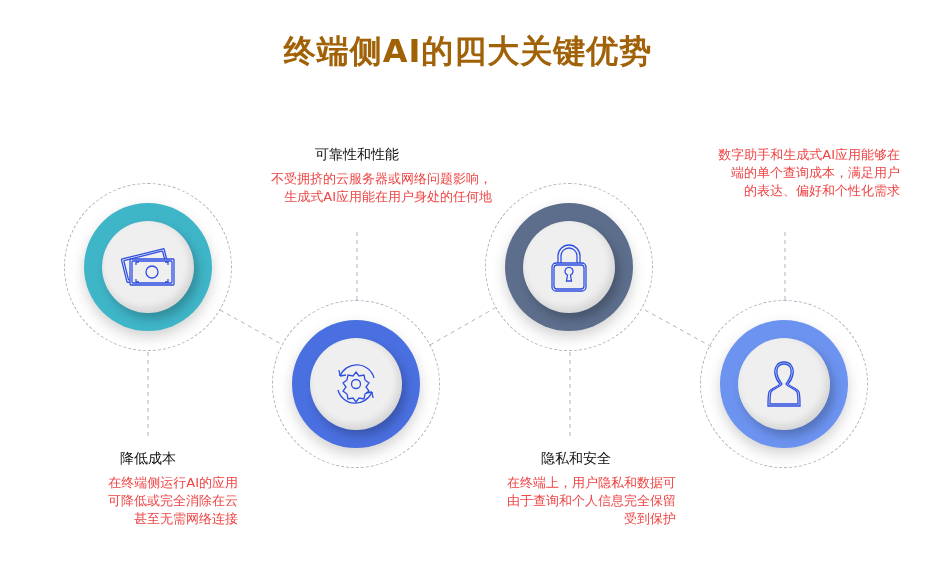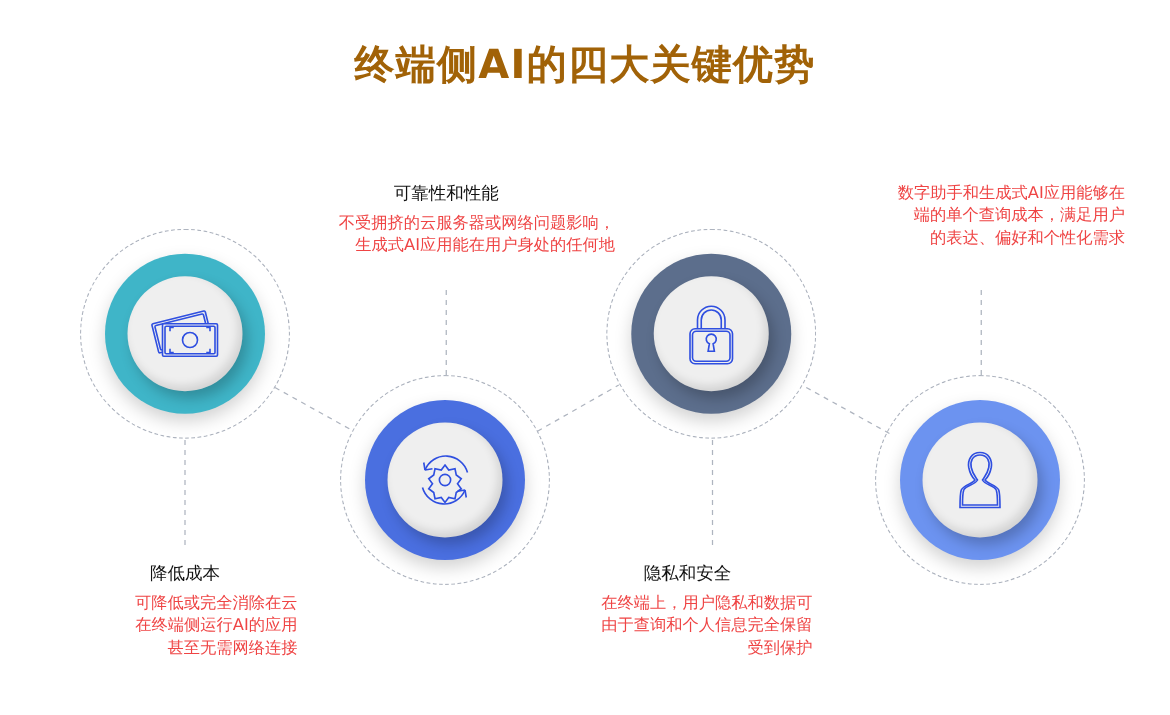--- a/index.html
+++ b/index.html
@@ -44,22 +44,22 @@
       </g>
       <rect x="12" y="22" width="44" height="26" rx="1" fill="#efefef"></rect>
       <rect x="14" y="24" width="40" height="22" rx="1"></rect>
       <circle cx="34" cy="35" r="6"></circle>
       <path d="M18 28 v-3 h3 M50 28 v-3 h-3 M18 42 v3 h3 M50 42 v3 h-3"></path>
     </g>
   </svg>
 </div>
 <div class="text-block" style="left:58px;top:450px;width:180px;">
   <div class="h">降低成本</div>
+  <div class="d">在终端侧运行AI的应用</div>
   <div class="d">可降低或完全消除在云</div>
-  <div class="d">在终端侧运行AI的应用</div>
   <div class="d">甚至无需网络连接</div>
 </div>
 
 <div class="node" style="left:272px;top:300px;">
   <div class="dash"></div>
   <div class="ring" style="background:#4a6fe0;"></div>
   <div class="face"></div>
   <svg class="icon" viewBox="0 0 60 60">
     <g fill="none" stroke="#2f4fe0" stroke-width="1.3">
       <path d="M14 22 A18 18 0 0 1 48 24"></path>
@@ -84,21 +84,21 @@
   <svg class="icon" viewBox="0 0 60 60">
     <g fill="none" stroke="#2f4fe0" stroke-width="1.3">
       <path d="M19 26 v-7 a11 11 0 0 1 22 0 v7"></path>
       <path d="M22 26 v-7 a8 8 0 0 1 16 0 v7"></path>
       <rect x="13" y="26" width="34" height="28" rx="4"></rect>
       <rect x="15" y="28" width="30" height="24" rx="3"></rect>
       <path d="M27.5 44 l1 -6 a4 4 0 1 1 3 0 l1 6 z"></path>
     </g>
   </svg>
 </div>
-<div class="text-block" style="left:450px;top:450px;width:200px;">
+<div class="text-block" style="left:476px;top:450px;width:200px;">
   <div class="h">隐私和安全</div>
   <div class="d">在终端上，用户隐私和数据可</div>
   <div class="d">由于查询和个人信息完全保留</div>
   <div class="d">受到保护</div>
 </div>
 
 <div class="node" style="left:700px;top:300px;">
   <div class="dash"></div>
   <div class="ring" style="background:#6c93f0;"></div>
   <div class="face"></div>

